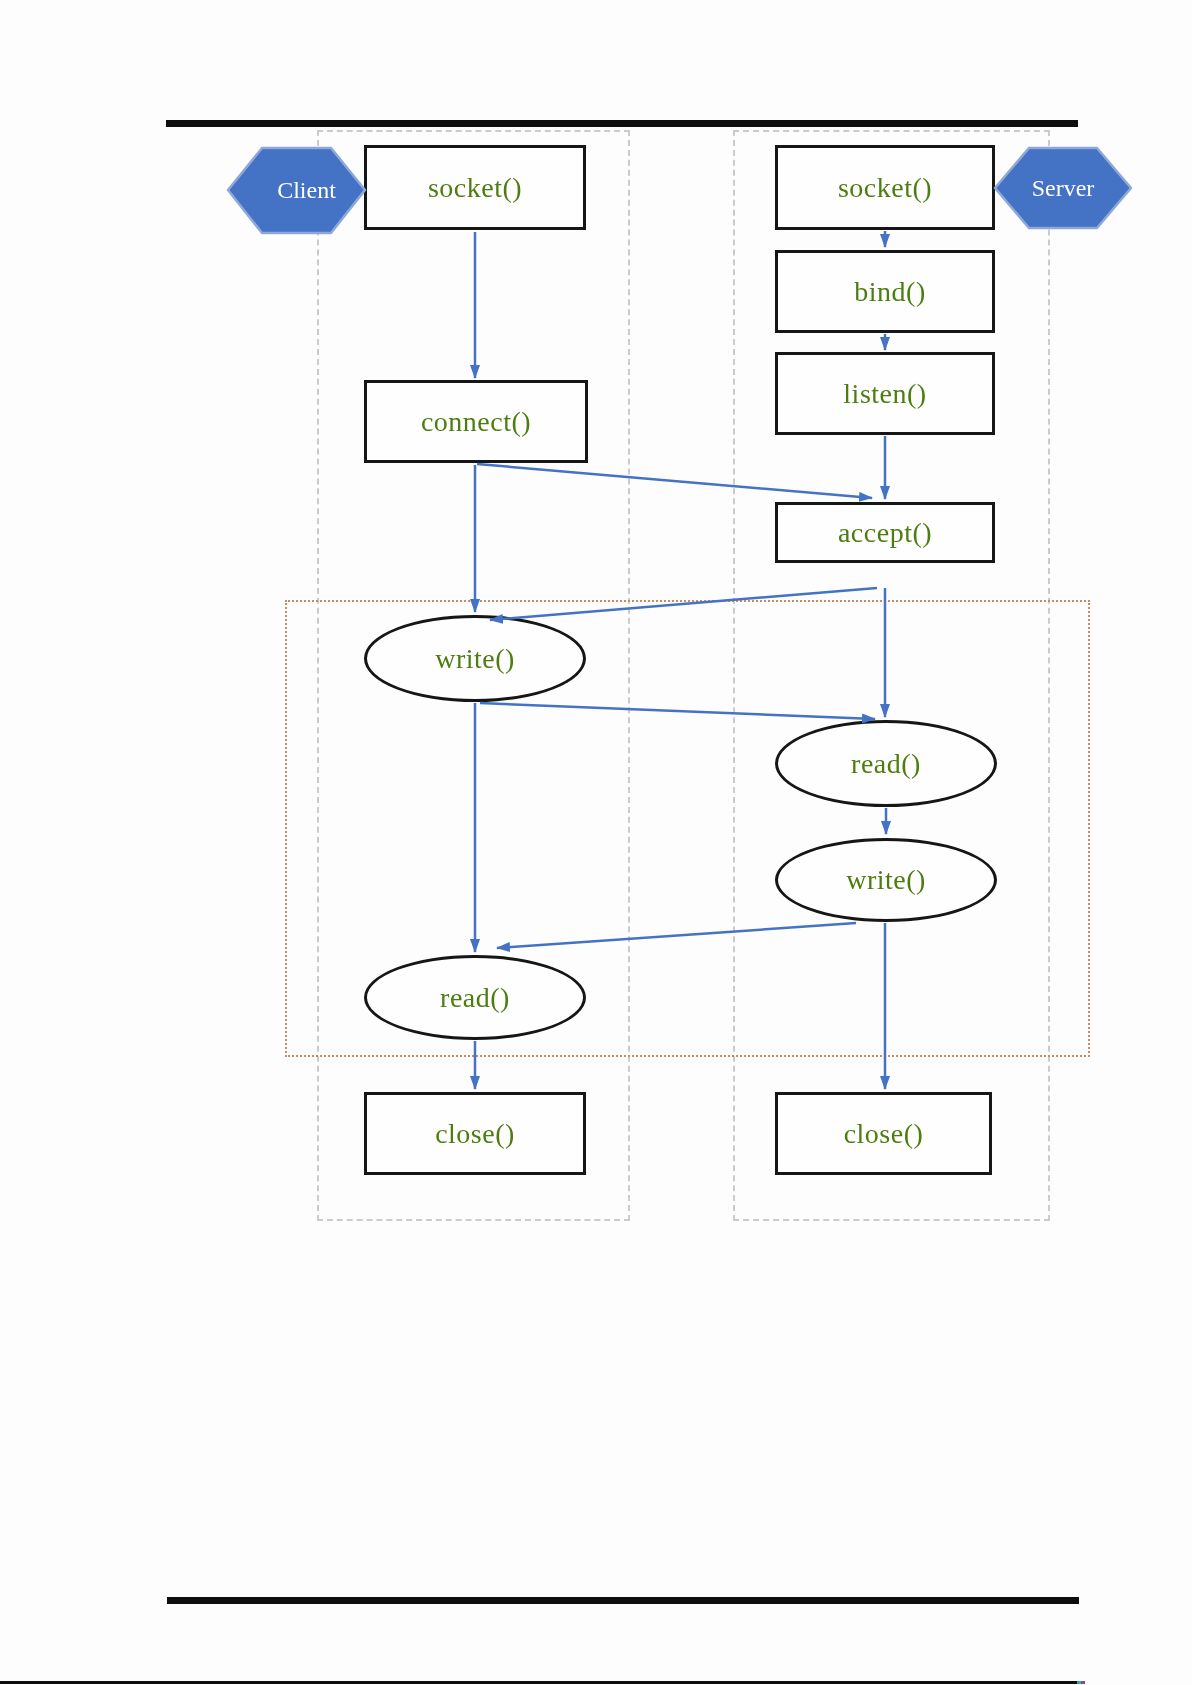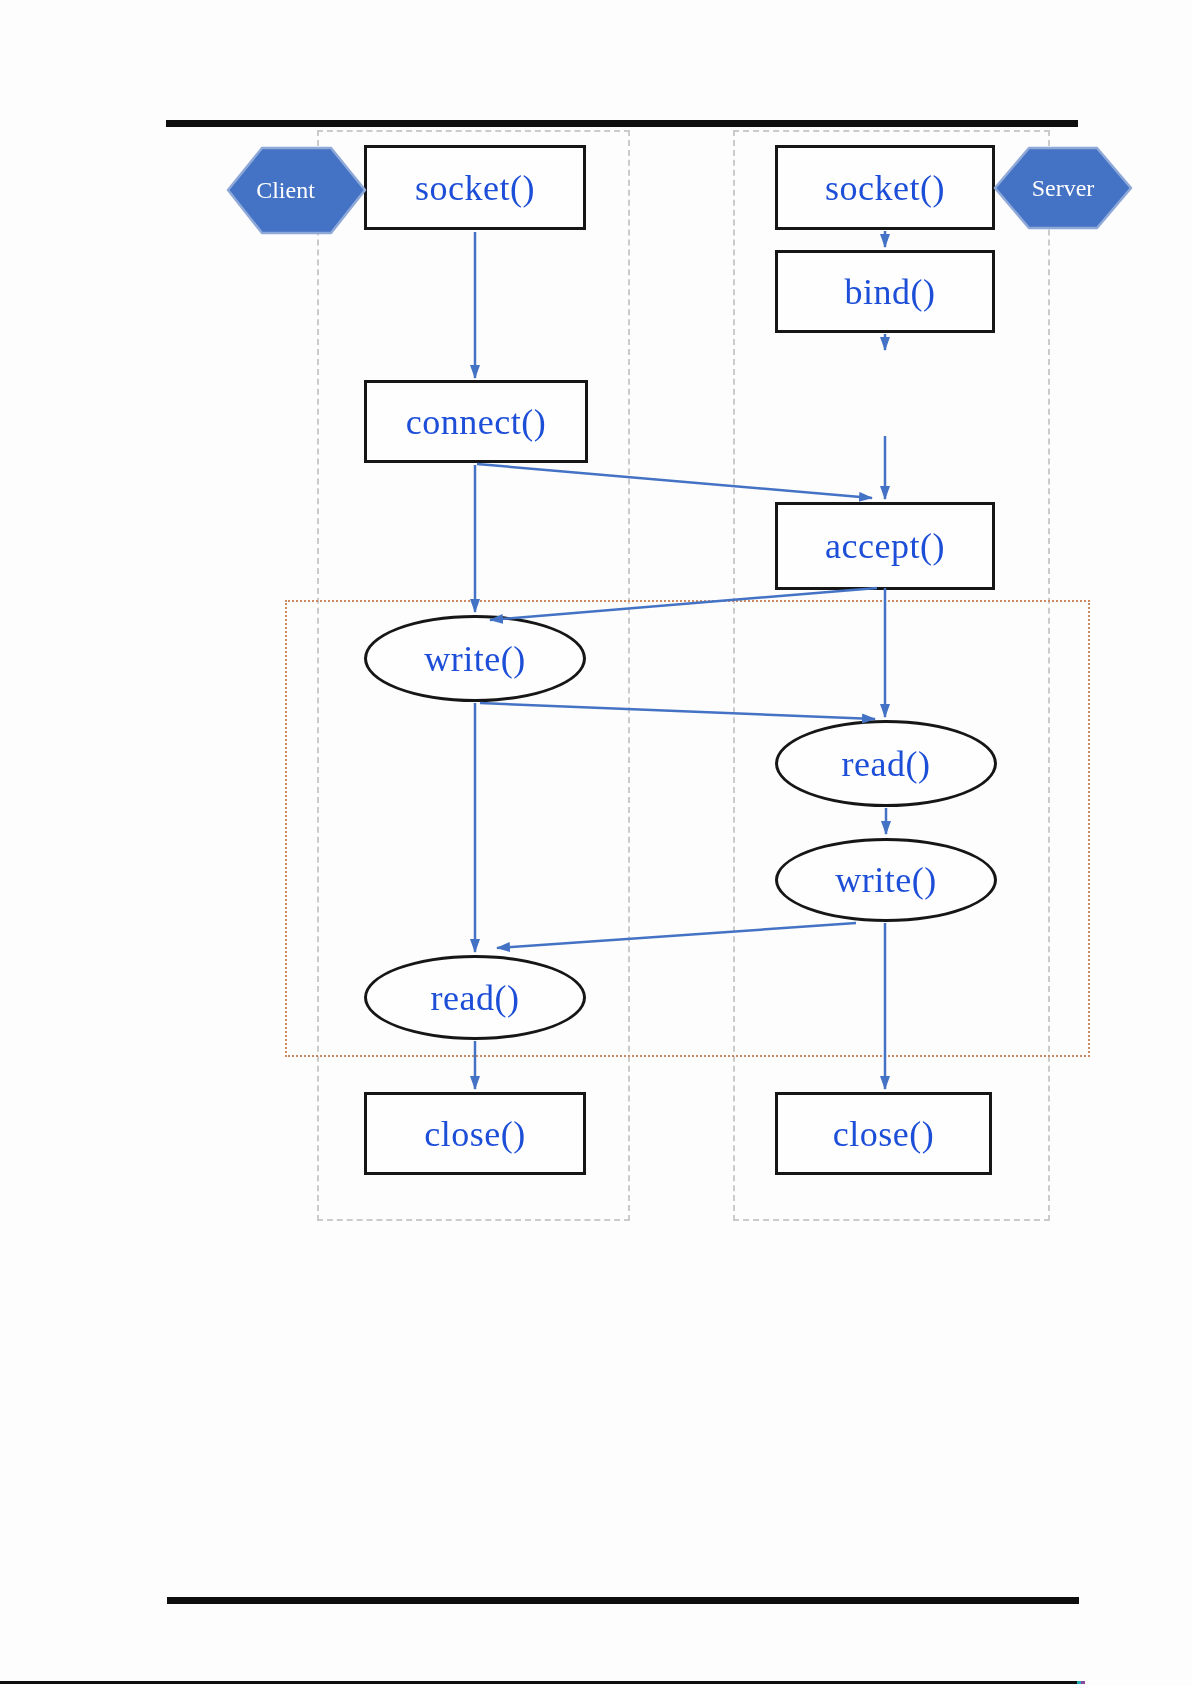--- a/index.html
+++ b/index.html
@@ -27,22 +27,22 @@
     position:absolute;
     background:#fefefe;
     border:3px solid #161616;
     box-sizing:border-box;
     display:flex;align-items:center;justify-content:center;
     z-index:4;
   }
   .node.ellipse{border-radius:50%;align-items:center;}
   .node-label{
     font-family:"Liberation Serif", serif;
-    font-size:36px;
-    color:#1d4ed8;
+    font-size:28px;
+    color:#4d7c0f;
     letter-spacing:0.5px;
   }
   .hexlabel{
     position:absolute;
     display:flex;align-items:center;justify-content:center;
     color:#ffffff;
     font-size:24px;
     z-index:6;
   }
   #overlay{position:absolute;left:0;top:0;z-index:5;pointer-events:none;}
@@ -79,21 +79,24 @@
   <div class="node rect" style="left:364px;top:1092px;width:222px;height:83px;">
     <span class="node-label">close()</span>
   </div>
 
   <div class="node rect" style="left:775px;top:145px;width:220px;height:85px;">
     <span class="node-label">socket()</span>
   </div>
   <div class="node rect" style="left:775px;top:250px;width:220px;height:83px;padding-left:10px;">
     <span class="node-label">bind()</span>
   </div>
-  <div class="node rect" style="left:775px;top:502px;width:220px;height:88px;">
+  <div class="node rect" style="left:775px;top:352px;width:220px;height:83px;">
+    <span class="node-label">listen()</span>
+  </div>
+  <div class="node rect" style="left:775px;top:502px;width:220px;height:61px;">
     <span class="node-label">accept()</span>
   </div>
   <div class="node ellipse" style="left:775px;top:720px;width:222px;height:87px;">
     <span class="node-label">read()</span>
   </div>
   <div class="node ellipse" style="left:775px;top:838px;width:222px;height:84px;">
     <span class="node-label">write()</span>
   </div>
   <div class="node rect" style="left:775px;top:1092px;width:217px;height:83px;">
     <span class="node-label">close()</span>
@@ -120,20 +123,20 @@
       <line x1="885" y1="588" x2="885" y2="717" marker-end="url(#arr)"></line>
       <line x1="480" y1="703" x2="875" y2="719" marker-end="url(#arr)"></line>
       <line x1="475" y1="703" x2="475" y2="952" marker-end="url(#arr)"></line>
       <line x1="886" y1="808" x2="886" y2="834" marker-end="url(#arr)"></line>
       <line x1="856" y1="923" x2="497" y2="948" marker-end="url(#arr)"></line>
       <line x1="475" y1="1041" x2="475" y2="1089" marker-end="url(#arr)"></line>
       <line x1="885" y1="923" x2="885" y2="1089" marker-end="url(#arr)"></line>
     </g>
   </svg>
 
-  <div class="hexlabel" style="left:217px;top:148px;width:137px;height:85px;">
+  <div class="hexlabel" style="left:238px;top:148px;width:137px;height:85px;">
     <span>Client</span>
   </div>
   <div class="hexlabel" style="left:995px;top:148px;width:136px;height:80px;text-align:right;">
     <span>Server</span>
   </div>
 
 </div>
 
 </body></html>

